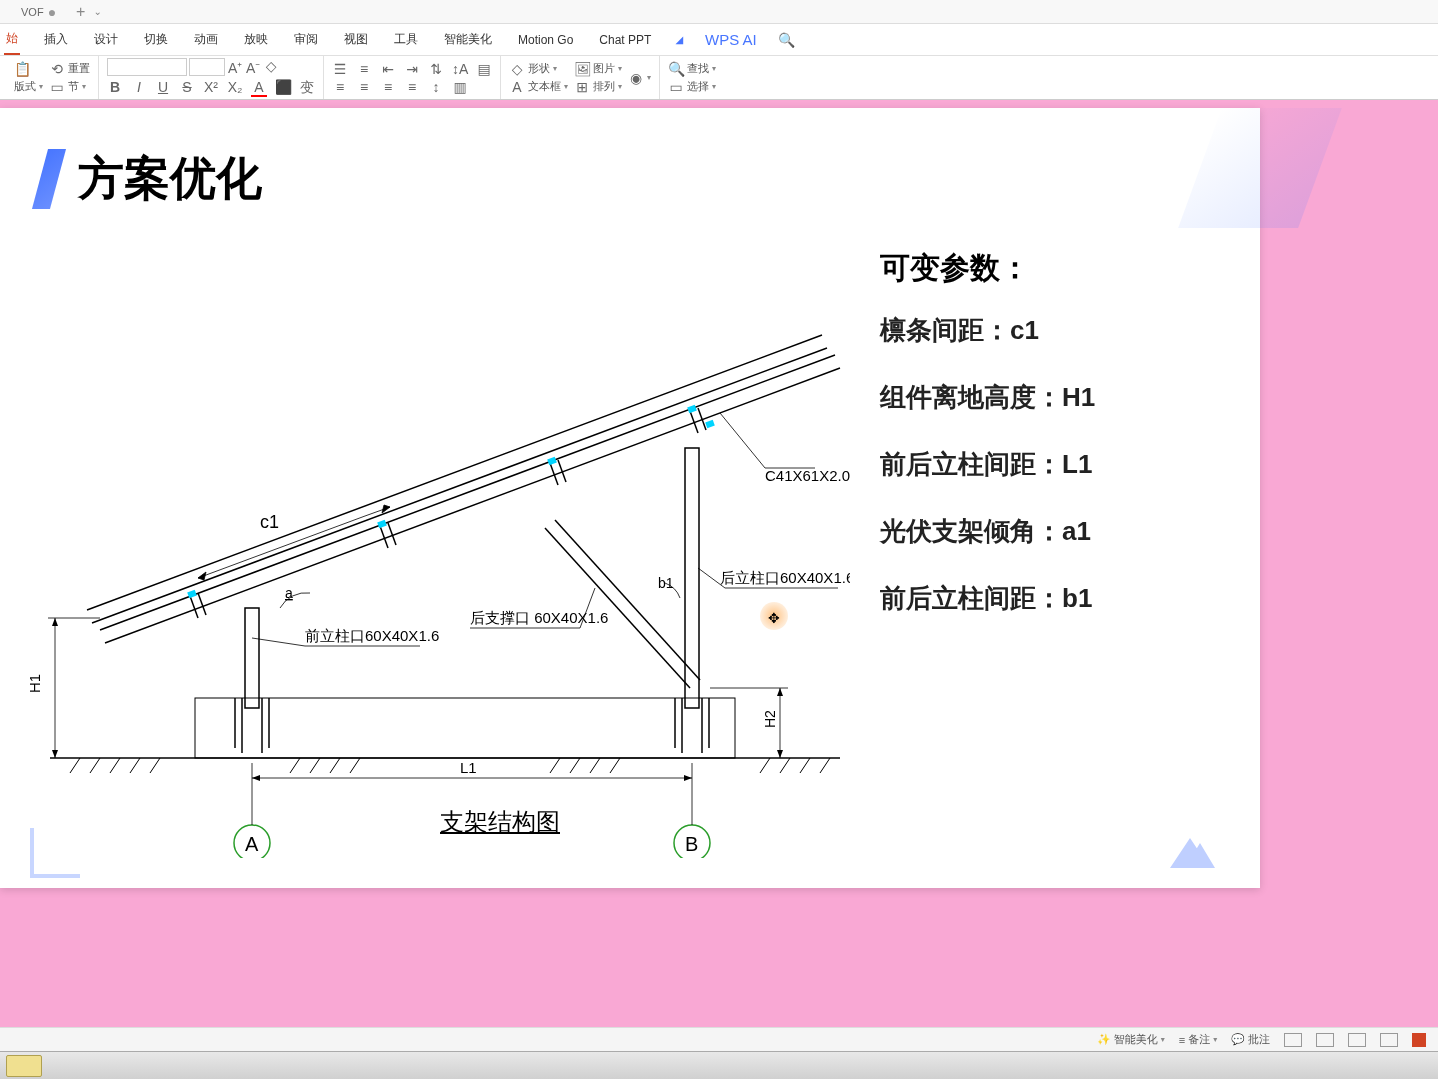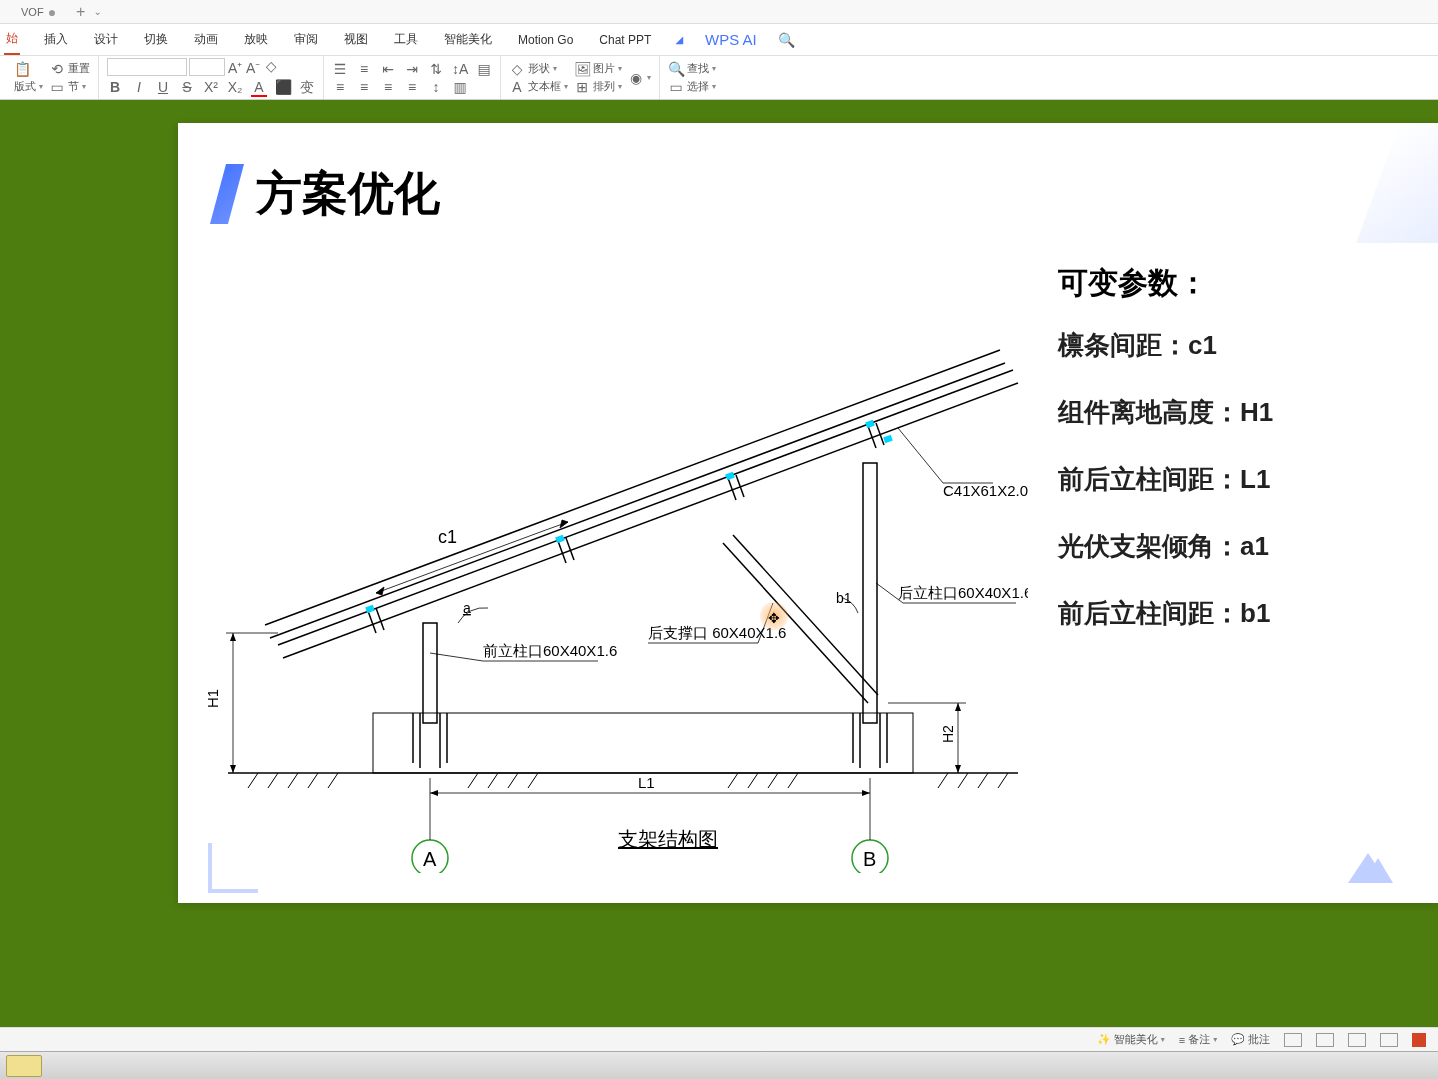--- a/index.html
+++ b/index.html
@@ -149,25 +149,25 @@
       font-size: 11px;
     }
     
     .caret-down {
       font-size: 8px;
       color: #888;
     }
     
     
     .canvas-area {
-      background: #4d7c0f;
+      background: #f9a8d4;
       height: calc(100% - 128px);
       display: flex;
-      justify-content: flex-end;
-      padding-top: 23px;
+      justify-content: flex-start;
+      padding-top: 8px;
       position: relative;
     }
     
     .slide {
       width: 1260px;
       height: 780px;
       background: #fff;
       position: relative;
       box-shadow: 0 2px 8px rgba(0,0,0,0.15);
     }
@@ -205,21 +205,21 @@
     
     .diagram-container svg {
       width: 100%;
       height: 100%;
     }
     
     .diagram-caption {
       position: absolute;
       bottom: 20px;
       left: 420px;
-      font-size: 20px;
+      font-size: 24px;
       font-family: "KaiTi", "STKaiti", serif;
       text-decoration: underline;
     }
     
     .params-panel {
       position: absolute;
       top: 140px;
       right: 40px;
       width: 340px;
     }

